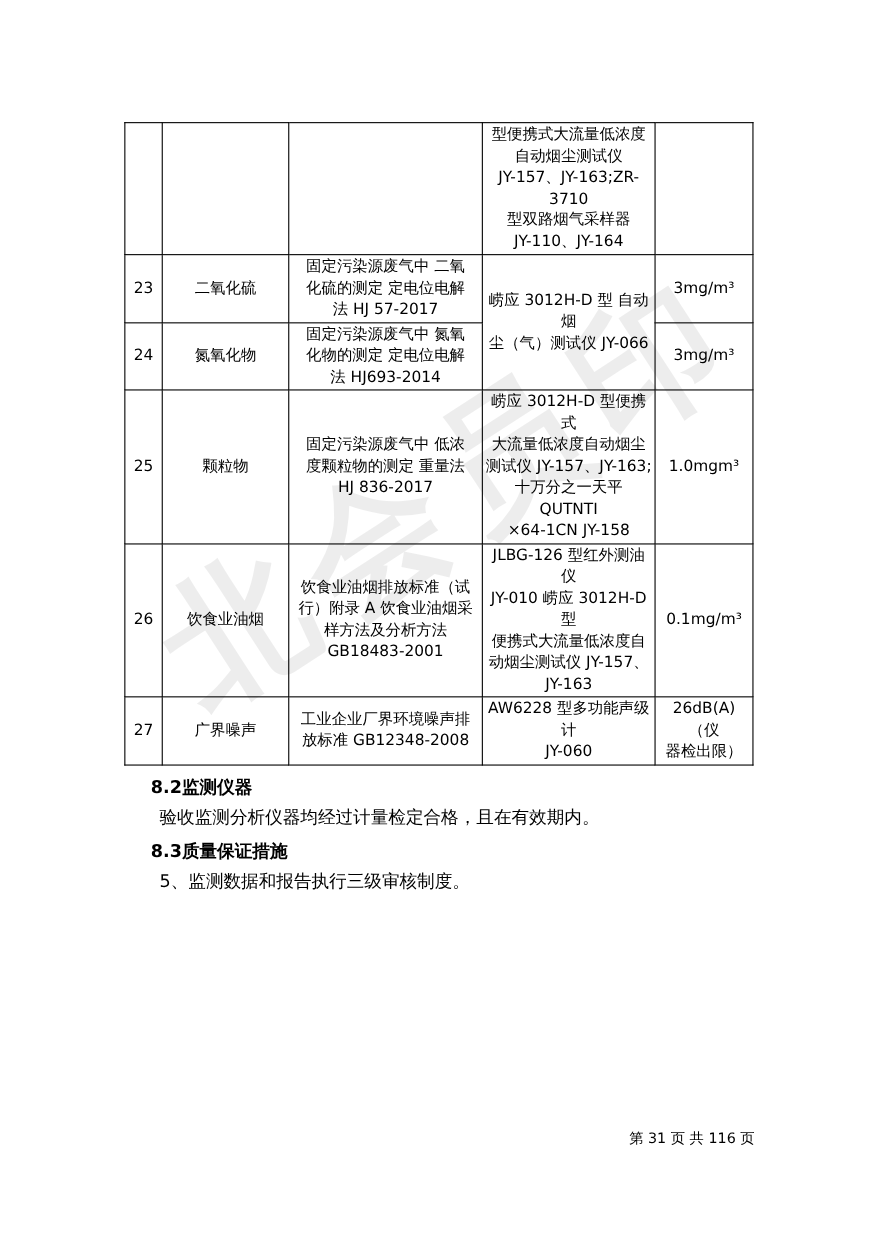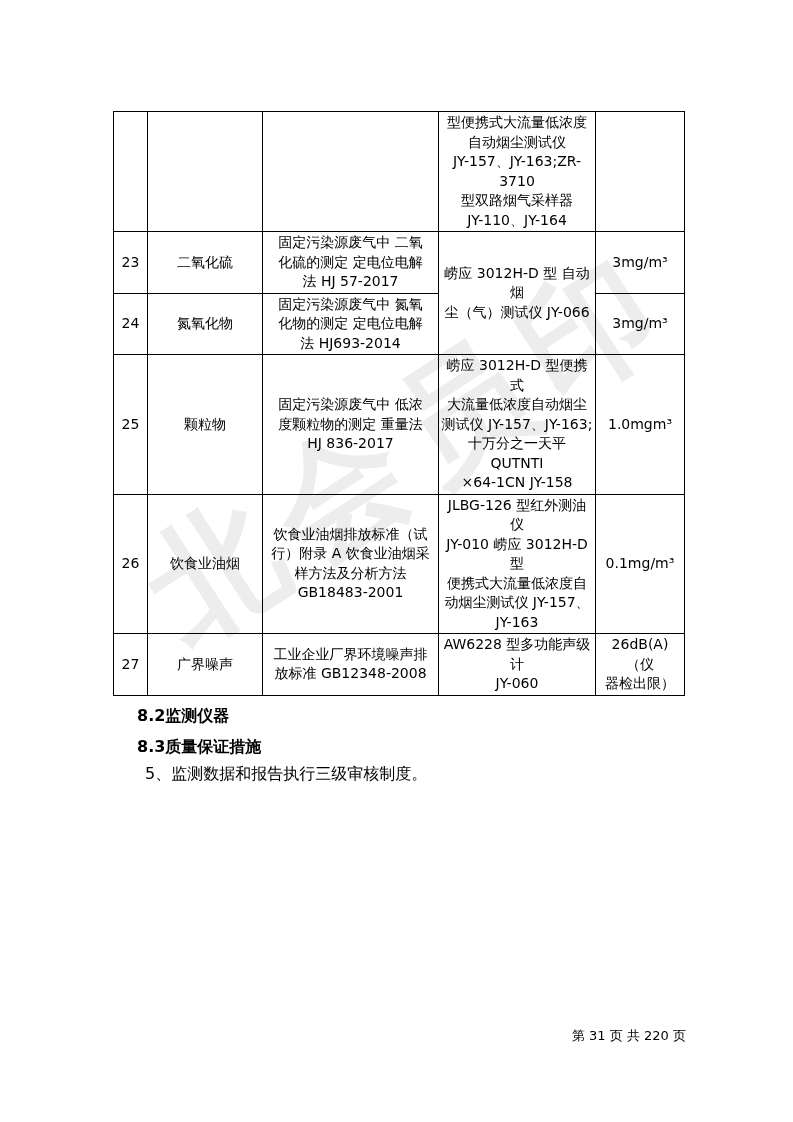--- a/index.html
+++ b/index.html
@@ -164,20 +164,21 @@
 放标准 GB12348-2008</td>
           <td>AW6228 型多功能声级计
 JY-060</td>
           <td>26dB(A)（仪
 器检出限）</td>
         </tr>
       </tbody>
     </table>
 
     <div class="sec-heading">8.2监测仪器</div>
+    <div class="body-para">验收监测分析仪器均经过计量检定合格，且在有效期内。</div>
     <div class="sec-heading" style="margin-top:4px;">8.3质量保证措施</div>
     <div class="body-para">5、监测数据和报告执行三级审核制度。</div>
 
   </div>
 
-  <div class="page-footer">第 31 页 共 220 页</div>
+  <div class="page-footer">第 31 页 共 116 页</div>
 
 </div>
 
 </body></html>

